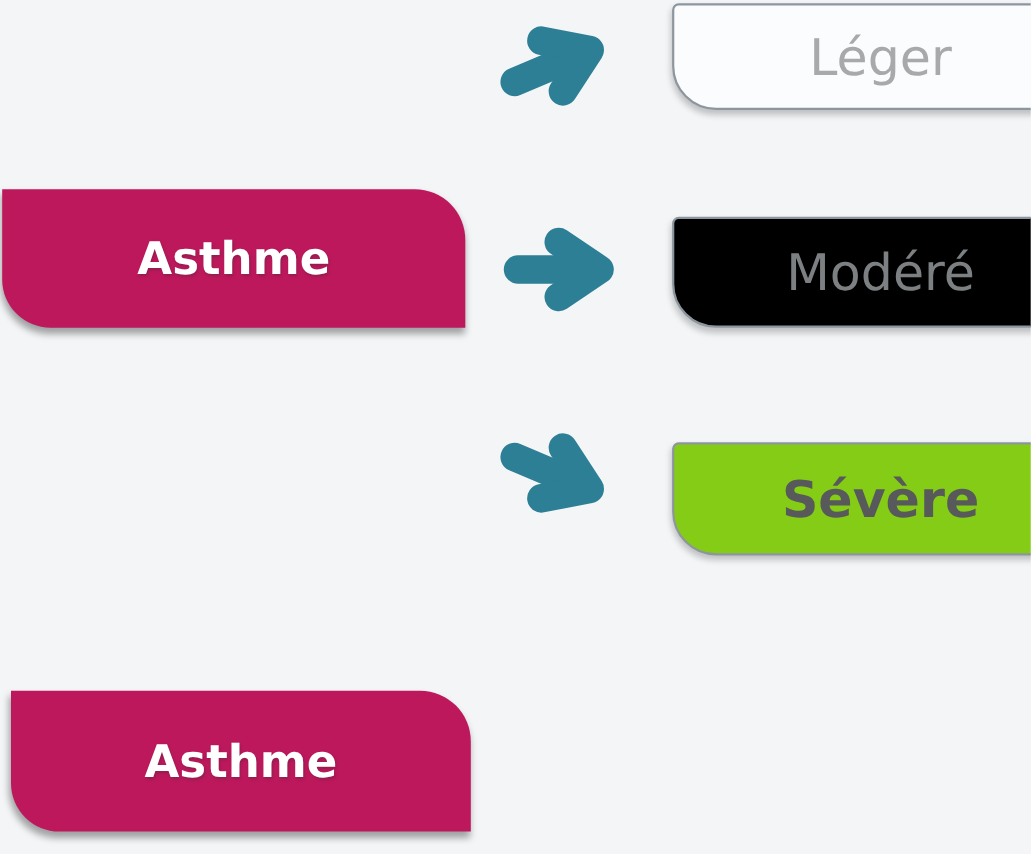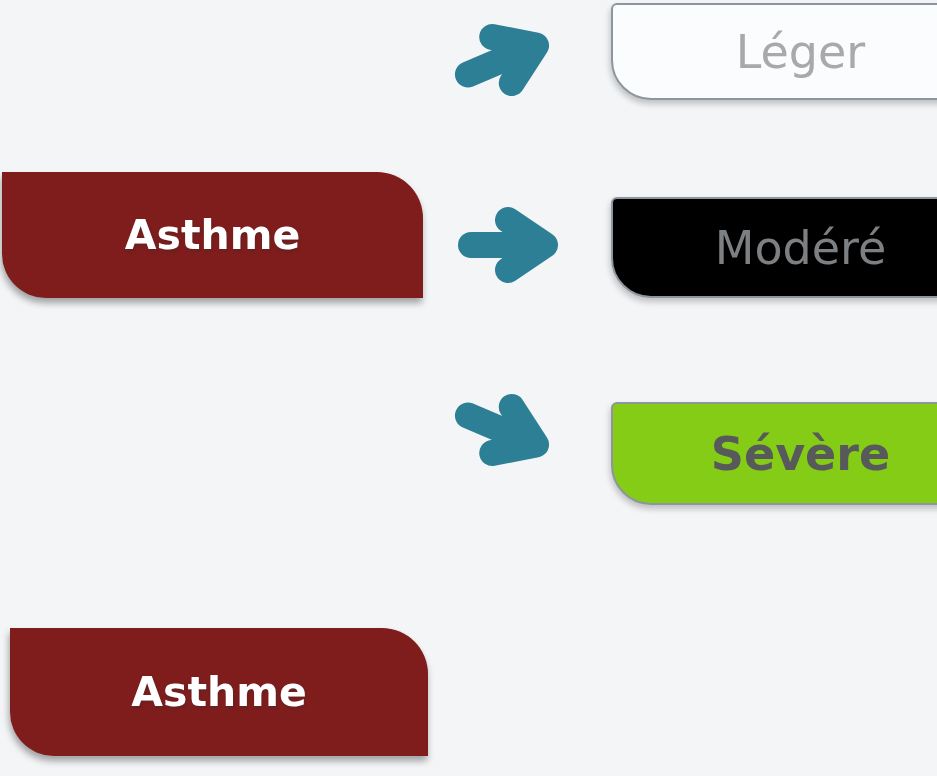--- a/index.html
+++ b/index.html
@@ -8,21 +8,21 @@
     background:#f4f5f7;
     font-family:"DejaVu Sans","Liberation Sans",sans-serif;
     overflow:hidden;
     position:relative;
   }
   .canvas{position:absolute;left:0;top:0;width:937px;height:776px;}
 
   
   .teal-node{
     position:absolute;
-    background:#7f1d1d;
+    background:#be185d;
     border-radius:0 46px 0 44px;
     box-shadow:-1px 5px 7px rgba(0,0,0,.35);
     display:flex;flex-direction:column;justify-content:center;align-items:center;
     color:#ffffff;font-weight:bold;font-size:41px;line-height:52px;
     text-shadow:1px 2px 3px rgba(40,40,40,.30);
     text-align:center;
   }
   .node-persistant{left:2px;top:172px;width:421px;height:126px;}
   .node-intermittent{left:10px;top:628px;width:418px;height:128px;}
 

